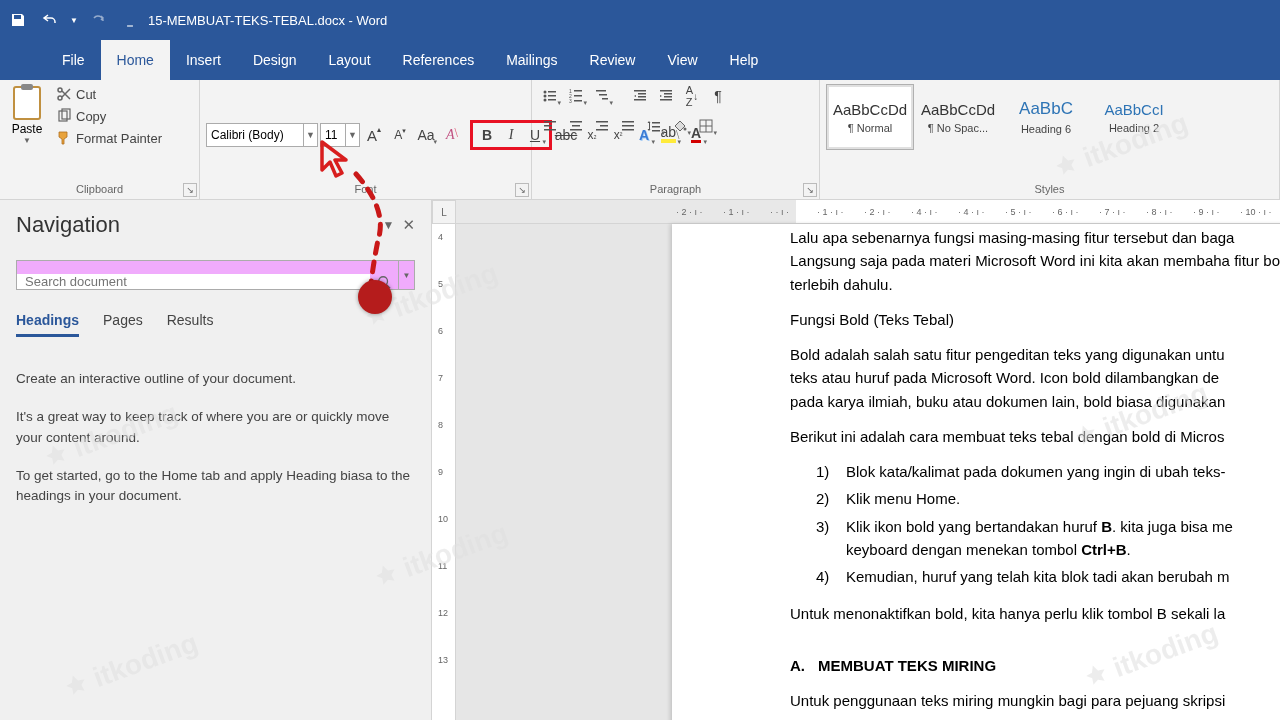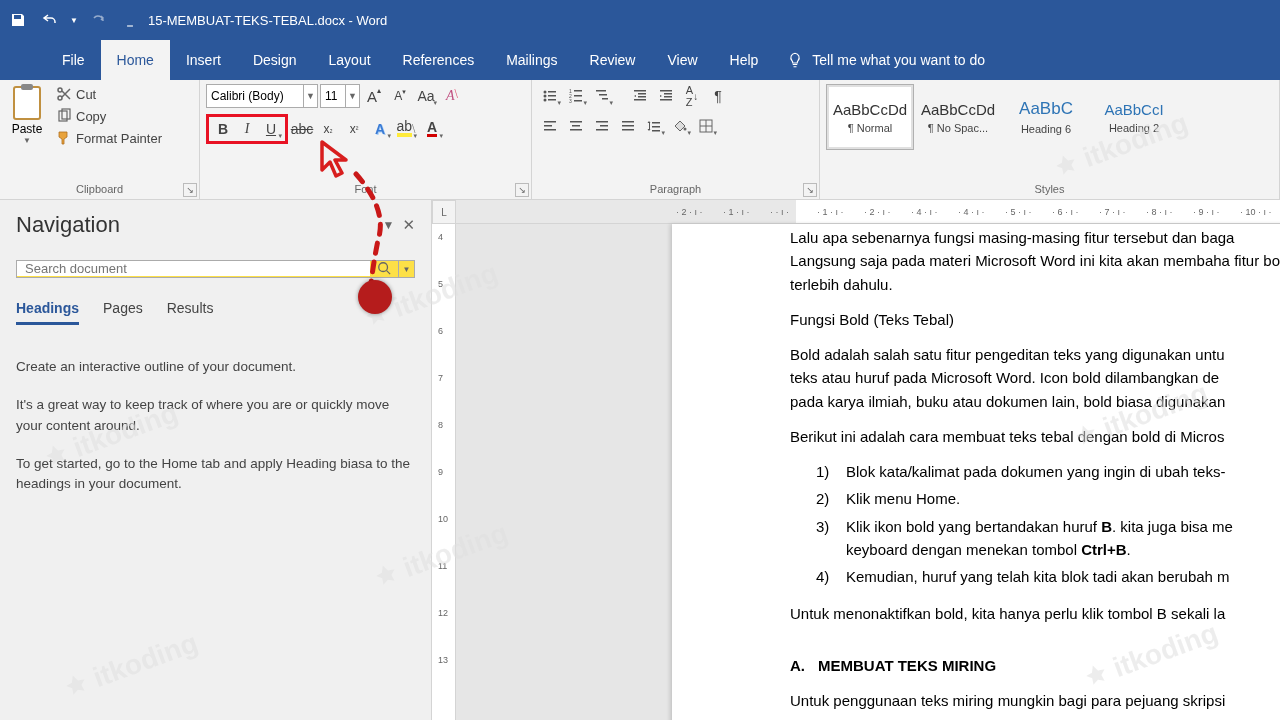--- a/index.html
+++ b/index.html
@@ -26,21 +26,21 @@
 
 .clip-row { display:flex; }
 .paste-btn { width:42px; display:flex; flex-direction:column; align-items:center; padding:2px; font-size:12px; }
 .paste-icon { width:28px; height:34px; border:2px solid #c09040; border-radius:3px; background:#fff; position:relative; margin-bottom:2px; }
 .paste-icon::before { content:""; position:absolute; top:-4px; left:6px; width:12px; height:6px; background:#888; border-radius:2px; }
 .clip-small { display:flex; flex-direction:column; gap:2px; padding-left:4px; }
 .clip-item { display:flex; align-items:center; gap:4px; font-size:13px; color:#444; padding:2px 4px; }
 .clip-item svg { width:16px; height:16px; }
 
 
-.font-rows { display:flex; flex-direction:column; gap:6px; }
+.font-rows { display:flex; flex-direction:row; gap:6px;margin-top:36px; }
 .font-row { display:flex; align-items:center; gap:2px; }
 .combo { display:flex; align-items:center; background:#fff; border:1px solid #ababab; height:24px; }
 .combo input { border:none; outline:none; font-size:12px; padding:0 4px; }
 .combo .dd { width:14px; text-align:center; font-size:9px; color:#666; border-left:1px solid #ababab; height:100%; display:flex; align-items:center; justify-content:center; }
 .fbtn { width:24px; height:24px; display:flex; align-items:center; justify-content:center; font-size:14px; color:#444; position:relative; }
 .fbtn.small { font-size:12px; }
 .fbtn .dd-arrow { font-size:7px; position:absolute; right:1px; bottom:1px; color:#666; }
 .red-box { border:3px solid #e81123; padding:0 2px; display:flex; }
 
 
@@ -55,21 +55,21 @@
 .style-sample.h2 { color:#2e74b5; font-size:15px; }
 .style-sample.title { font-size:22px; color:#333; }
 .style-name { font-size:11px; color:#444; margin-top:4px; }
 
 
 .workarea { display:flex; height:560px; }
 .navpane { width:432px; background:#f0f0f0; border-right:1px solid #d4d4d4; padding:12px 16px; display:flex; flex-direction:column; }
 .nav-head { display:flex; align-items:center; justify-content:space-between; }
 .nav-title { font-size:22px; color:#333; font-weight:400; }
 .nav-ctrl { display:flex; gap:8px; color:#666; font-size:12px; align-items:center; }
-.nav-search { margin-top:22px; display:flex; align-items:flex-start; background:#fde047; border:1px solid #ababab; height:18px; position:relative; }
+.nav-search { margin-top:22px; display:flex; align-items:flex-end; background:#f0abfc; border:1px solid #ababab; height:30px; position:relative; }
 .nav-search input { flex:1; border:none; outline:none; padding:0 8px; font-size:13px; color:#666; }
 .nav-search .sch { width:28px; display:flex; align-items:center; justify-content:center; color:#666; }
 .nav-search .dd2 { width:16px; border-left:1px solid #ababab; height:100%; display:flex; align-items:center; justify-content:center; font-size:8px; color:#666; }
 .nav-tabs { display:flex; gap:24px; margin-top:22px; font-size:14px; }
 .nav-tab { color:#444; padding-bottom:6px; }
 .nav-tab.active { color:#2b579a; font-weight:600; border-bottom:3px solid #2b579a; }
 .nav-body { margin-top:32px; font-size:13.5px; color:#444; line-height:1.5; }
 .nav-body p { margin-bottom:18px; }
 
 
@@ -128,26 +128,20 @@
   <div class="tab">File</div>
   <div class="tab active">Home</div>
   <div class="tab">Insert</div>
   <div class="tab">Design</div>
   <div class="tab">Layout</div>
   <div class="tab">References</div>
   <div class="tab">Mailings</div>
   <div class="tab">Review</div>
   <div class="tab">View</div>
   <div class="tab">Help</div>
-  <div class="tellme">
-    <svg width="18" height="18" viewBox="0 0 24 24" fill="none" stroke="#fff" stroke-width="1.5">
-        <path d="M9 18h6M10 21h4M12 3a6 6 0 00-4 10c1 1 1 2 1 3h6c0-1 0-2 1-3a6 6 0 00-4-10z"></path>
-      </svg>
-    <span>Tell me what you want to do</span>
-  </div>
 </div>
 
 <div class="ribbon">
 
   <div class="group" style="width:200px">
     <div class="clip-row">
       <div class="paste-btn">
         <div class="paste-icon"></div>
         <span>Paste</span>
         <span style="font-size:8px;color:#666;">▼</span>

